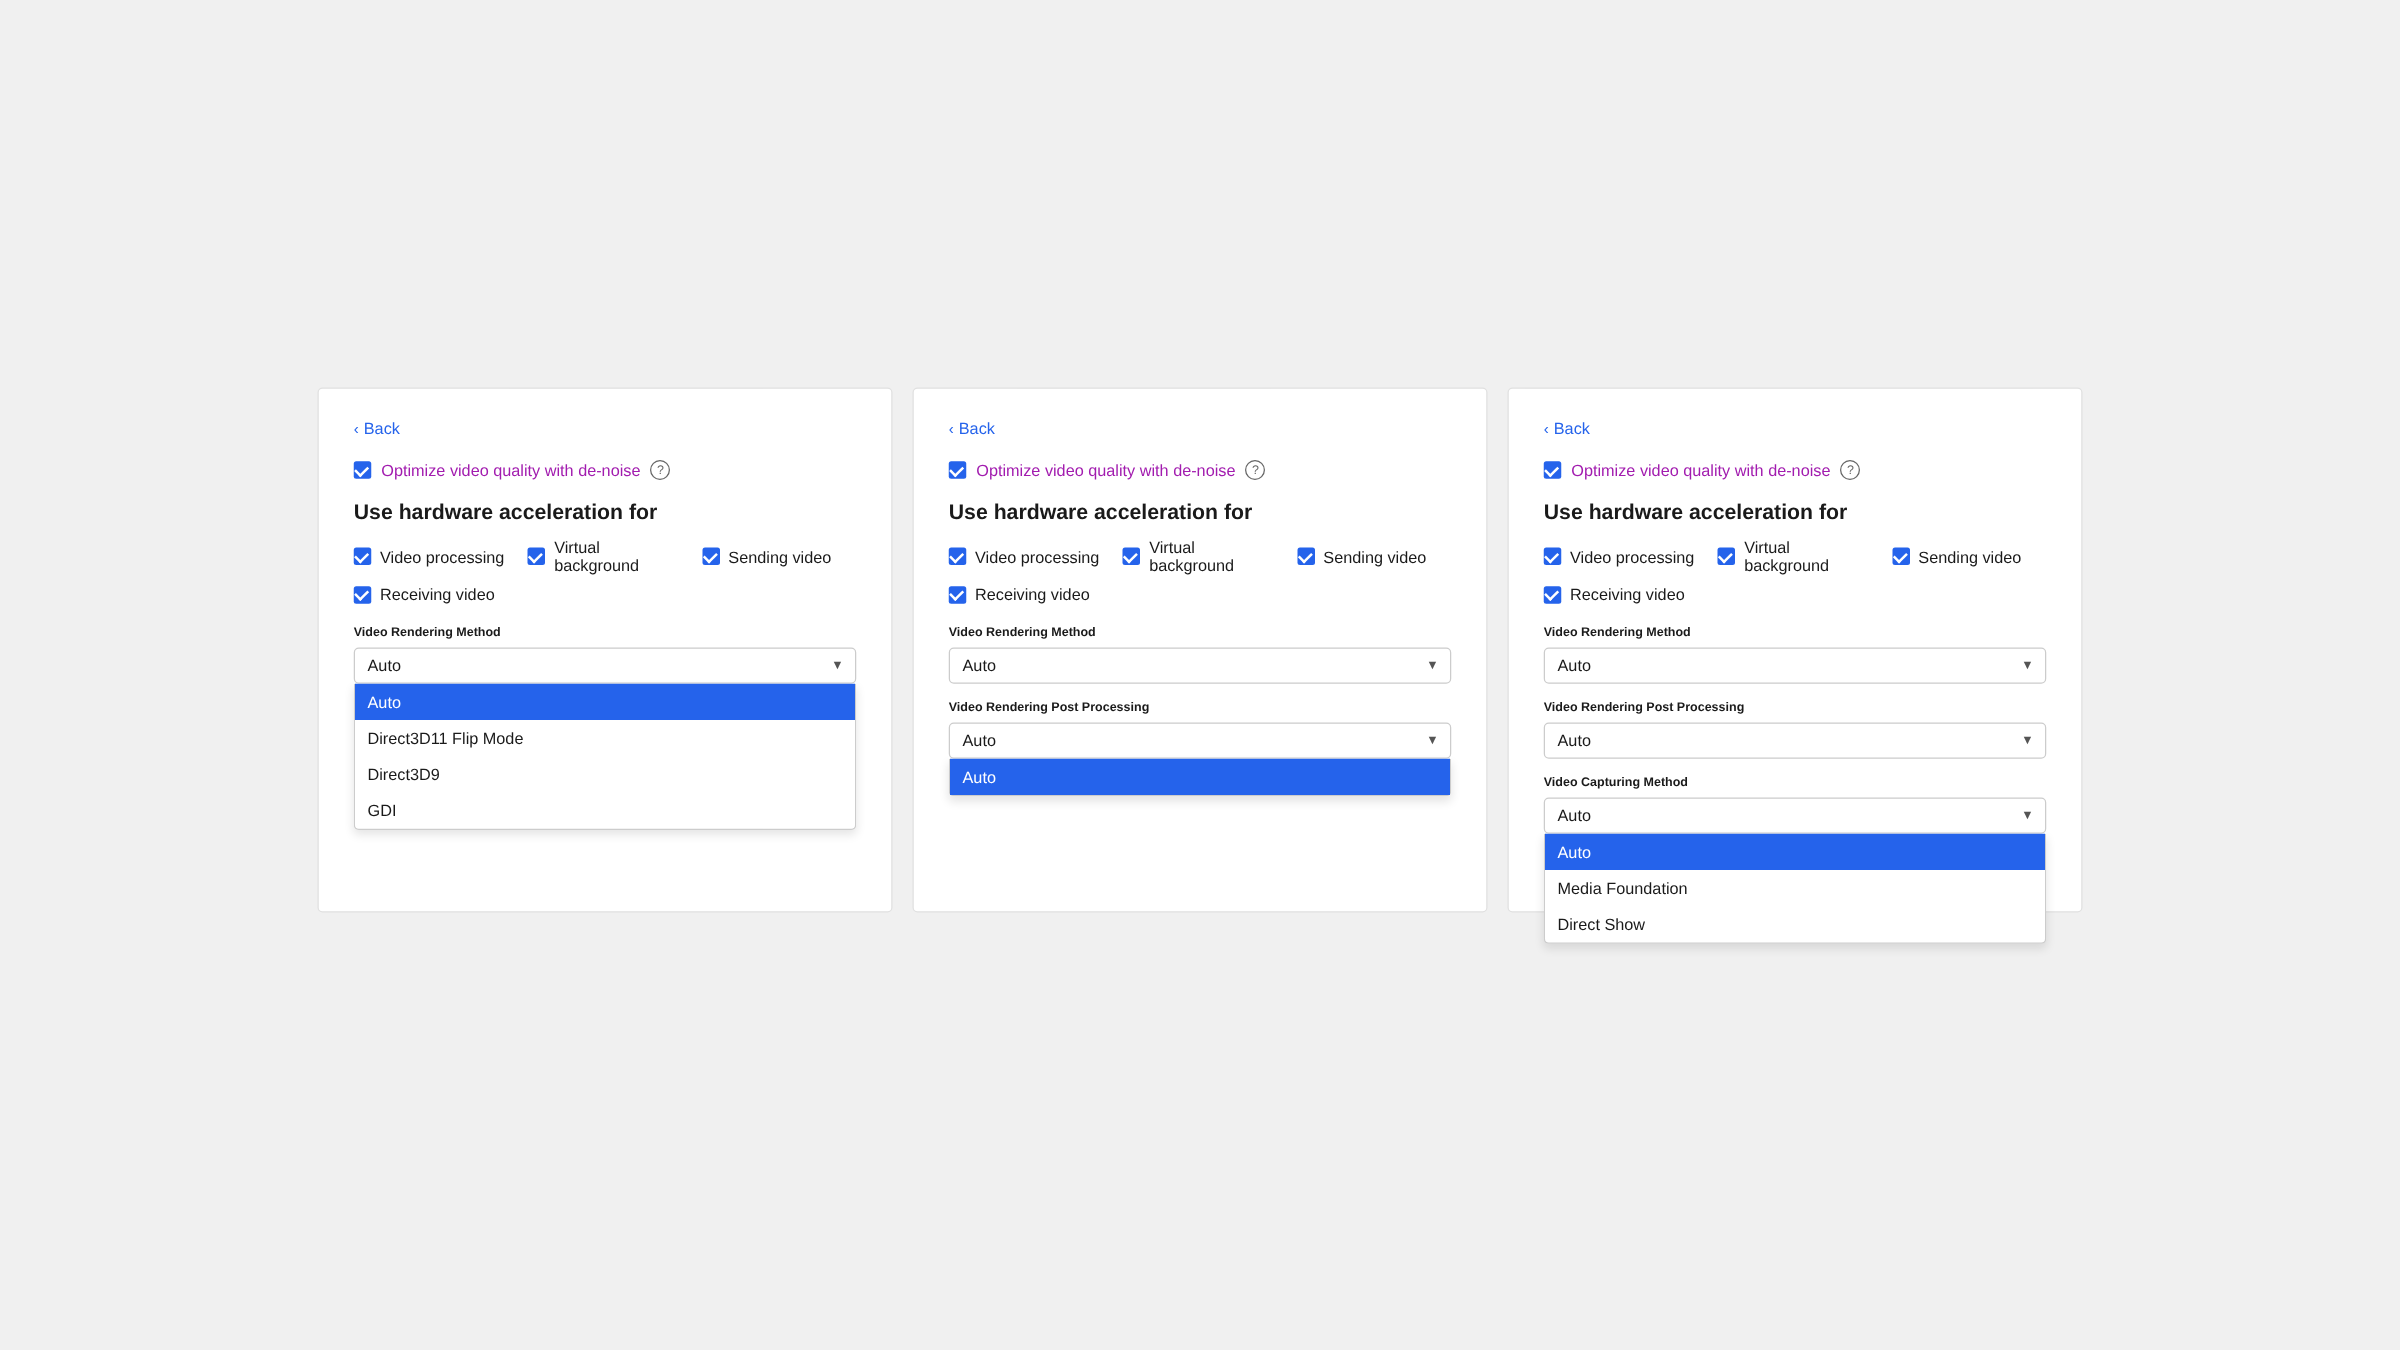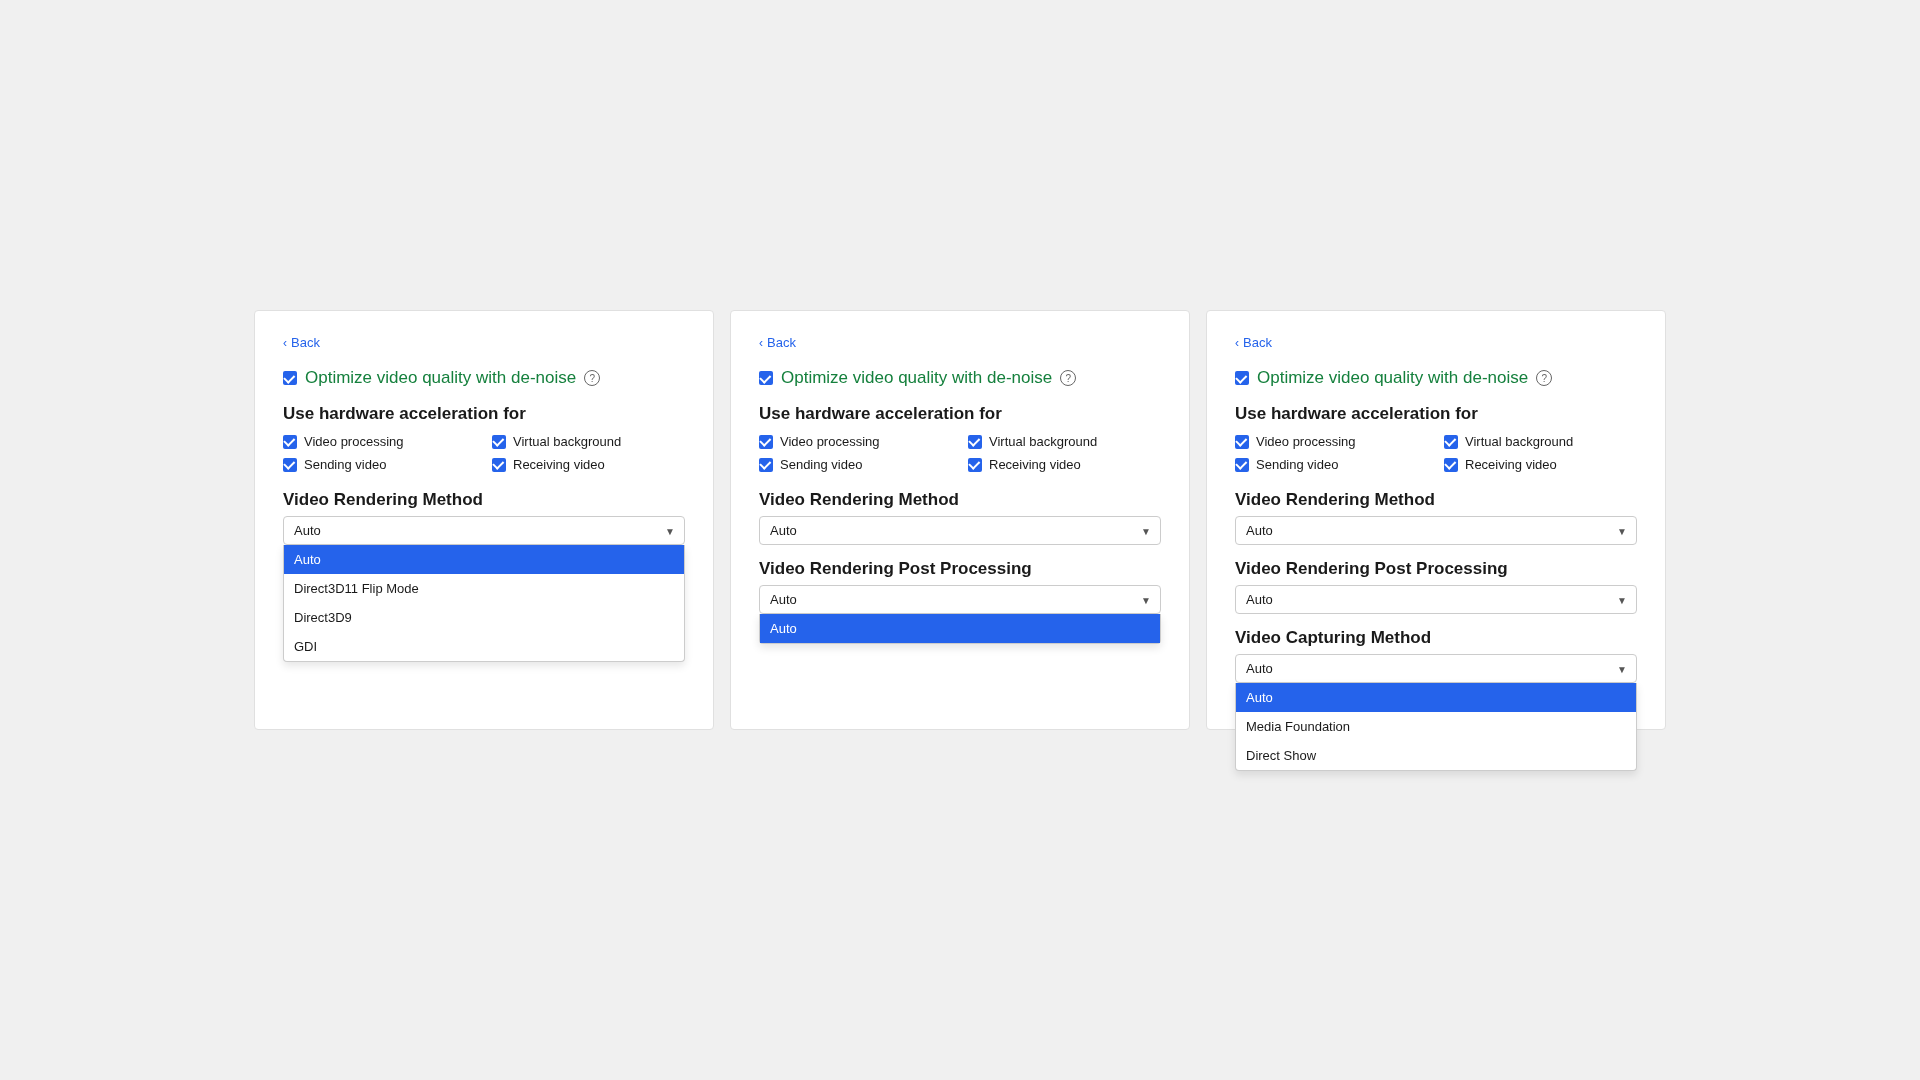--- a/index.html
+++ b/index.html
@@ -64,22 +64,22 @@
     .checkbox-custom::after {
       content: '';
       width: 8px;
       height: 5px;
       border-left: 2px solid #fff;
       border-bottom: 2px solid #fff;
       transform: rotate(-45deg) translateY(-1px);
       display: block;
     }
     .section-label {
-      font-size: 17px;
-      color: #15803d;
+      font-size: 13px;
+      color: #a21caf;
     }
     .info-icon {
       width: 16px;
       height: 16px;
       border: 1.5px solid #666;
       border-radius: 50%;
       display: inline-flex;
       align-items: center;
       justify-content: center;
       font-size: 10px;
@@ -88,31 +88,31 @@
       flex-shrink: 0;
     }
     .section-heading {
       font-size: 17px;
       font-weight: 600;
       margin-bottom: 10px;
       color: #1a1a1a;
     }
     .checkboxes-grid {
       display: grid;
-      grid-template-columns: 1fr 1fr;
+      grid-template-columns: 1fr 1fr 1fr;
       gap: 8px 16px;
       margin-bottom: 18px;
     }
     .checkbox-item {
       display: flex;
       align-items: center;
       gap: 7px;
     }
     .field-label {
-      font-size: 17px;
+      font-size: 10px;
       font-weight: 600;
       margin-bottom: 6px;
       color: #1a1a1a;
     }
     .select-wrapper {
       position: relative;
       width: 100%;
       margin-bottom: 14px;
     }
     .select-box {

